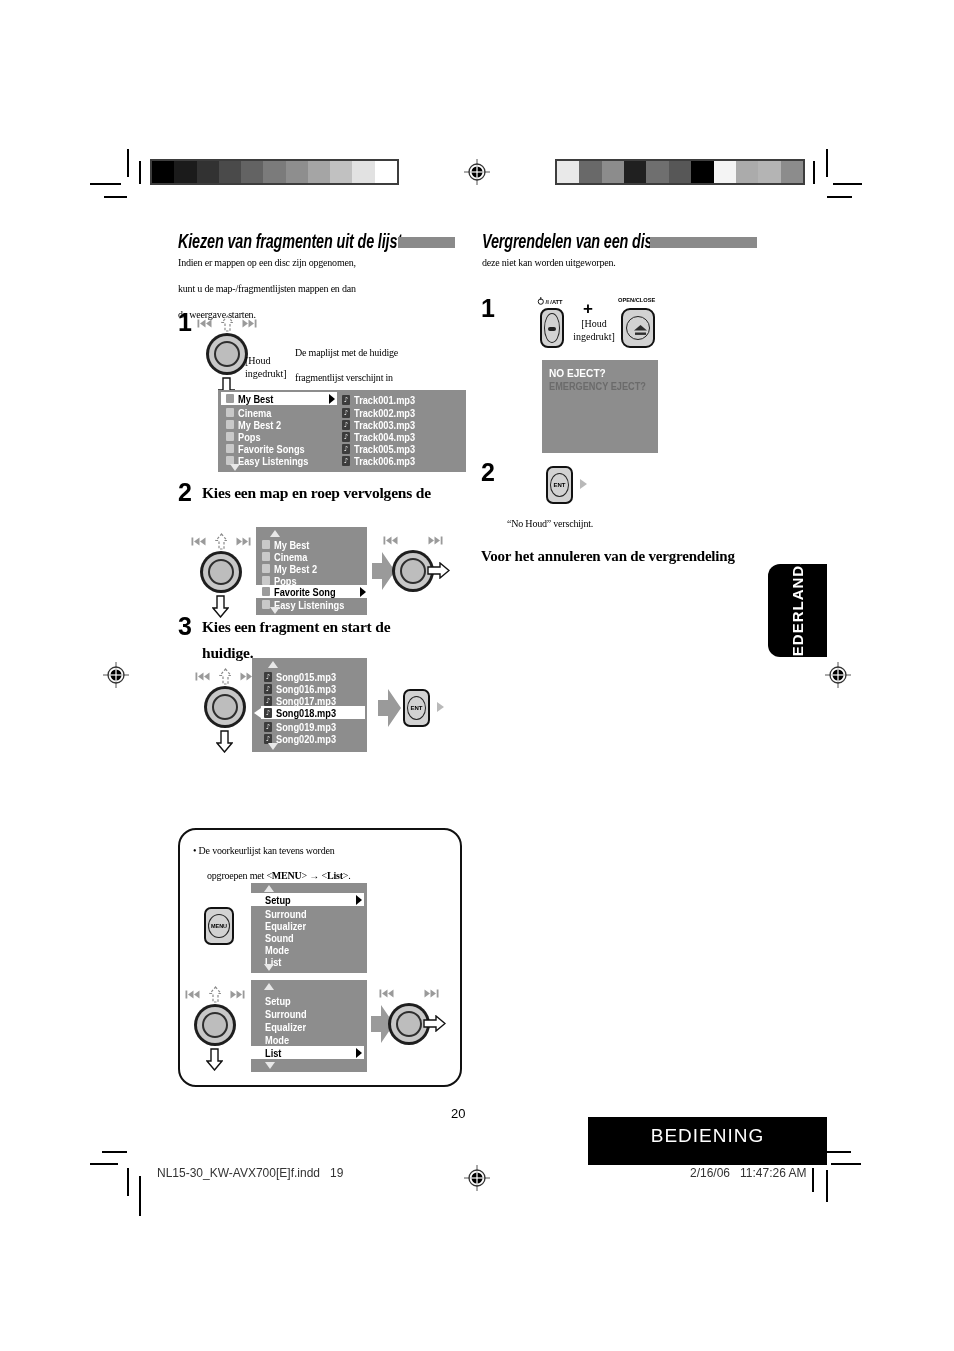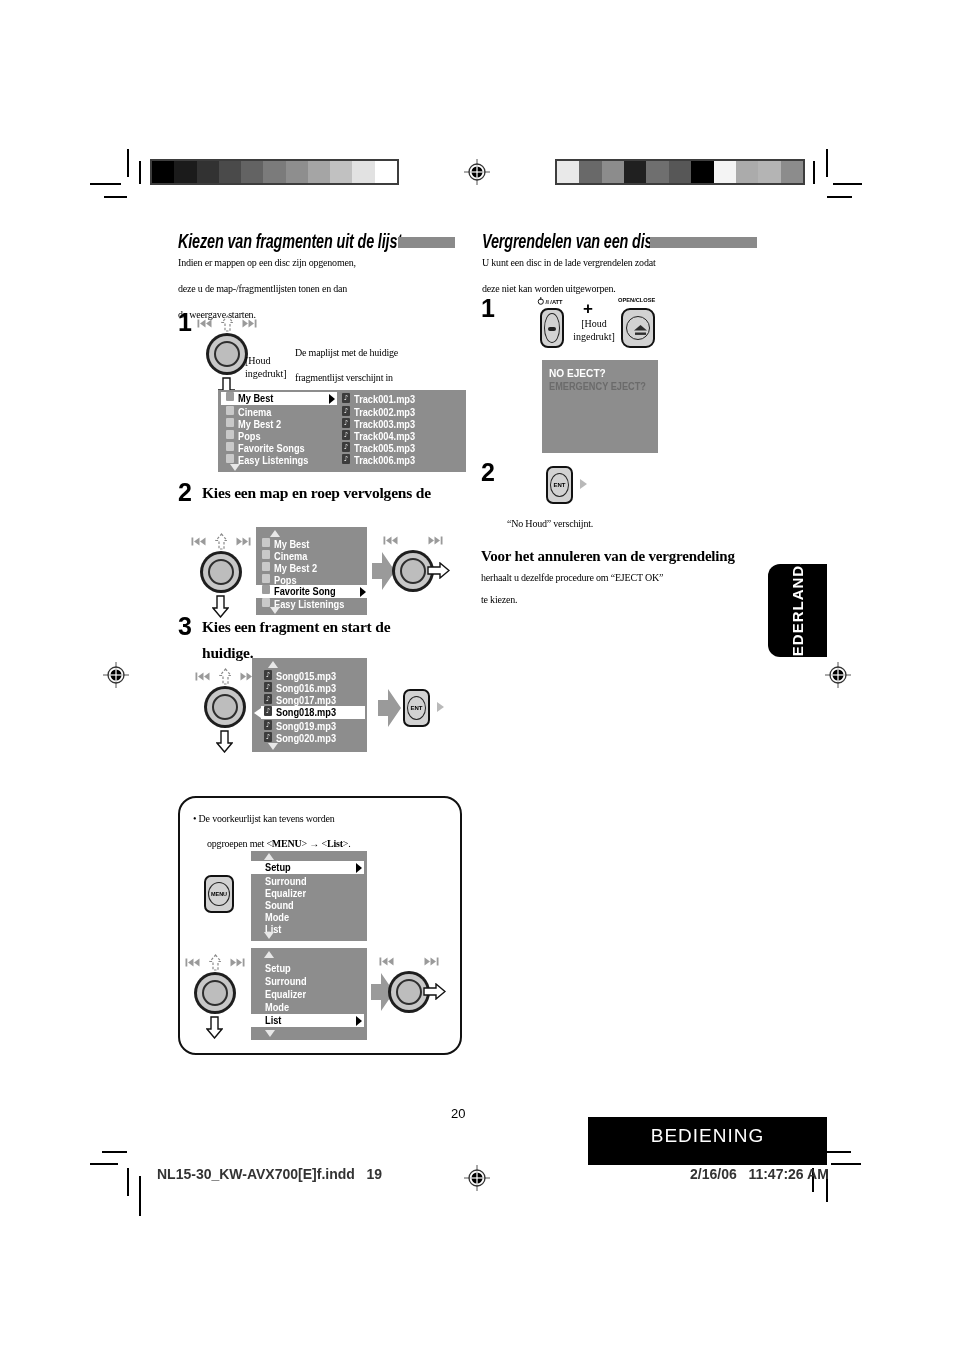--- a/index.html
+++ b/index.html
@@ -18,21 +18,21 @@
   .stept{position:absolute;font-weight:bold;font-size:15.5px;line-height:26px;letter-spacing:-0.2px;}
   .stepnum{position:absolute;font:bold 25px "Liberation Sans",sans-serif;}
   .smalllbl{position:absolute;font-family:Liberation Serif, serif;font-size:10px;line-height:12.5px;}
   .tinylbl{position:absolute;font-family:"Liberation Sans",sans-serif;font-weight:bold;font-size:6px;
            transform:scaleX(.95);transform-origin:left bottom;white-space:nowrap;display:flex;align-items:flex-end;gap:1px;}
   .b{font-weight:bold;}
   
   .cbar{position:absolute;display:flex;border:2px solid #3d3d3d;box-sizing:border-box;}
   
   .scr{position:absolute;background:#8d8d8d;}
-  .srow{position:absolute;height:13px;display:flex;align-items:flex-start;}
+  .srow{position:absolute;height:13px;display:flex;align-items:center;}
   .slab{font-family:"Liberation Sans",sans-serif;font-weight:bold;font-size:10.5px;color:#fff;
         transform:scaleX(.88);transform-origin:left center;white-space:nowrap;}
   .hl{background:#fff;box-sizing:border-box;}
   .hl .slab{color:#000;}
   .fico{display:inline-block;width:8px;height:9px;background:#c9c9c9;border-radius:1px;margin-right:4px;flex:none;}
   .hl .fico{background:#9c9c9c;}
   .mico{display:inline-block;width:8px;height:10px;background:#3c3c3c;color:#eee;border-radius:1px;margin-right:4px;flex:none;
         font-family:"DejaVu Sans",sans-serif;font-size:7px;line-height:10px;text-align:center;}
   .tri-r{position:absolute;width:0;height:0;border-top:5px solid transparent;border-bottom:5px solid transparent;border-left:6px solid #000;}
   .tri-l-w{position:absolute;width:0;height:0;border-top:5px solid transparent;border-bottom:5px solid transparent;border-right:7px solid #fff;}
@@ -52,21 +52,21 @@
   
   .notebox{position:absolute;border:2px solid #111;border-radius:18px;background:#fff;}
   
   .lang-tab{position:absolute;background:#000;border-radius:12px 0 0 12px;}
   .lang-tab span{position:absolute;left:0;top:0;right:0;bottom:0;display:flex;align-items:center;justify-content:center;
       writing-mode:vertical-rl;transform:rotate(180deg);color:#fff;
       font:bold 15px "Liberation Sans",sans-serif;letter-spacing:1px;}
   
   .footbar{position:absolute;background:#000;color:#fff;text-align:center;
            font-family:"Liberation Sans",sans-serif;font-size:19px;letter-spacing:1px;padding-top:8px;box-sizing:border-box;}
-  .ffile{position:absolute;font-family:"Liberation Sans",sans-serif;font-size:14px;color:#333;font-weight:bold;}
+  .ffile{position:absolute;font-family:"Liberation Sans",sans-serif;font-size:12px;color:#333;}
 </style>
 </head>
 <body>
 
 <div class="page">
 
   <div class="cm" style="left:127px;top:149px;width:2px;height:28px"></div>
   <div class="cm" style="left:139px;top:161px;width:2px;height:23px"></div>
   <div class="cm" style="left:90px;top:183px;width:31px;height:2px"></div>
   <div class="cm" style="left:104px;top:196px;width:23px;height:2px"></div>
@@ -133,21 +133,21 @@
       <circle cx="13" cy="13" r="5.5" fill="#000"></circle>
     <line x1="13" y1="6" x2="13" y2="20" stroke="#fff" stroke-width="1.2"></line>
       <line x1="6" y1="13" x2="20" y2="13" stroke="#fff" stroke-width="1.2"></line>
   </svg>
 
   <div class="h1" style="left:178px;top:230px">Kiezen van fragmenten uit de lijst</div>
   <div class="hbar" style="left:398px;top:237px;width:57px;height:11px"></div>
 
   <div class="para" style="left:178px;top:250px">
     <div>Indien er mappen op een disc zijn opgenomen,</div>
-    <div>deze u de map-/fragmentlijsten tonen en dan</div>
+    <div>kunt u de map-/fragmentlijsten mappen en dan</div>
     <div>de weergave starten.</div>
   </div>
 
   <div class="stepnum" style="left:178px;top:308px">1</div>
   <div class="kgrp" style="left:197px;top:315px">
     <svg class="abs" style="left:0;top:4px" width="15" height="9">
       <rect x="0.5" y="0.5" width="1.8" height="8" fill="#9a9a9a"></rect>
         <path d="M8.5 0.5 L3 4.5 L8.5 8.5 Z" fill="#9a9a9a"></path>
         <path d="M14.5 0.5 L9 4.5 L14.5 8.5 Z" fill="#9a9a9a"></path>
     </svg>
@@ -368,21 +368,21 @@
   </div>
   <svg class="abs" style="left:378px;top:686px" width="24" height="44">
     <polygon points="0,14 10,14 10,3 23,22 10,41 10,30 0,30" fill="#9a9a9a"></polygon>
   </svg>
   <div class="pbtn" style="left:403px;top:689px;width:27px;height:38px">
     <div class="oval" style="left:2px;top:5px;right:2px;bottom:5px"></div>
     <div class="plabel" style="font-size:6px">ENT</div>
   </div>
   <span class="tri-gray" style="left:437px;top:702px"></span>
 
-  <div class="notebox" style="left:178px;top:796px;width:280px;height:255px">
+  <div class="notebox" style="left:178px;top:828px;width:280px;height:255px">
     <div class="para serif" style="left:13px;top:8px;position:absolute;line-height:25px">
       <div>• De voorkeurlijst kan tevens worden</div>
       <div style="padding-left:14px"><span>opgroepen met &lt;</span><span class="b">MENU</span><span>&gt; </span><span class="sans">→</span><span> &lt;</span><span class="b">List</span><span>&gt;.</span></div>
     </div>
     <div class="pbtn" style="left:24px;top:77px;width:30px;height:38px">
       <div class="oval" style="left:2px;top:5px;right:2px;bottom:5px"></div>
       <div class="plabel" style="font-size:5.5px">MENU</div>
     </div>
 
     <div class="scr" style="left:71px;top:53px;width:116px;height:90px">
@@ -473,21 +473,20 @@
       <svg class="abs" style="left:44px;top:30px" width="23" height="17">
           <path d="M22 8.5 L13 1 V5 H1 V12 H13 V16 Z" fill="#fff" stroke="#111" stroke-width="1.4"></path>
         </svg>
     </div>
   </div>
 
   <div class="h1" style="left:482px;top:230px">Vergrendelen van een disc</div>
   <div class="hbar" style="left:650px;top:237px;width:107px;height:11px"></div>
 
   <div class="para" style="left:482px;top:250px">
-    <div>U kunt een disc in de lade vergrendelen zodat</div>
     <div>deze niet kan worden uitgeworpen.</div>
   </div>
 
   <div class="stepnum" style="left:481px;top:294px">1</div>
   <div class="tinylbl" style="left:537px;top:297px">
     <svg width="8" height="8">
         <circle cx="4" cy="4.6" r="2.7" fill="none" stroke="#111" stroke-width="1"></circle>
         <rect x="3.5" y="0" width="1" height="3" fill="#111"></rect>
       </svg>
     <span>/I /ATT</span>
@@ -519,24 +518,20 @@
 
   <div class="stepnum" style="left:481px;top:458px">2</div>
   <div class="pbtn" style="left:546px;top:466px;width:27px;height:38px">
     <div class="oval" style="left:2px;top:5px;right:2px;bottom:5px"></div>
     <div class="plabel" style="font-size:6px">ENT</div>
   </div>
   <span class="tri-gray" style="left:580px;top:479px"></span>
   <div class="para" style="left:507px;top:511px">“No Houd” verschijnt.</div>
 
   <div class="abs serif" style="left:481px;top:548px;font-weight:bold;font-size:15px;letter-spacing:-0.2px">Voor het annuleren van de vergrendeling</div>
-  <div class="para" style="left:481px;top:567px;line-height:22px">
-    <div>herhaalt u dezelfde procedure om “EJECT OK”</div>
-    <div>te kiezen.</div>
-  </div>
 
   <div class="lang-tab" style="left:768px;top:564px;width:59px;height:93px">
     <span>NEDERLANDS</span>
   </div>
 
   <div class="abs sans" style="left:451px;top:1106px;font-size:13px">20</div>
   <div class="footbar" style="left:588px;top:1117px;width:239px;height:48px">BEDIENING</div>
 
   <div class="cm" style="left:102px;top:1151px;width:25px;height:2px"></div>
   <div class="cm" style="left:90px;top:1163px;width:28px;height:2px"></div>

